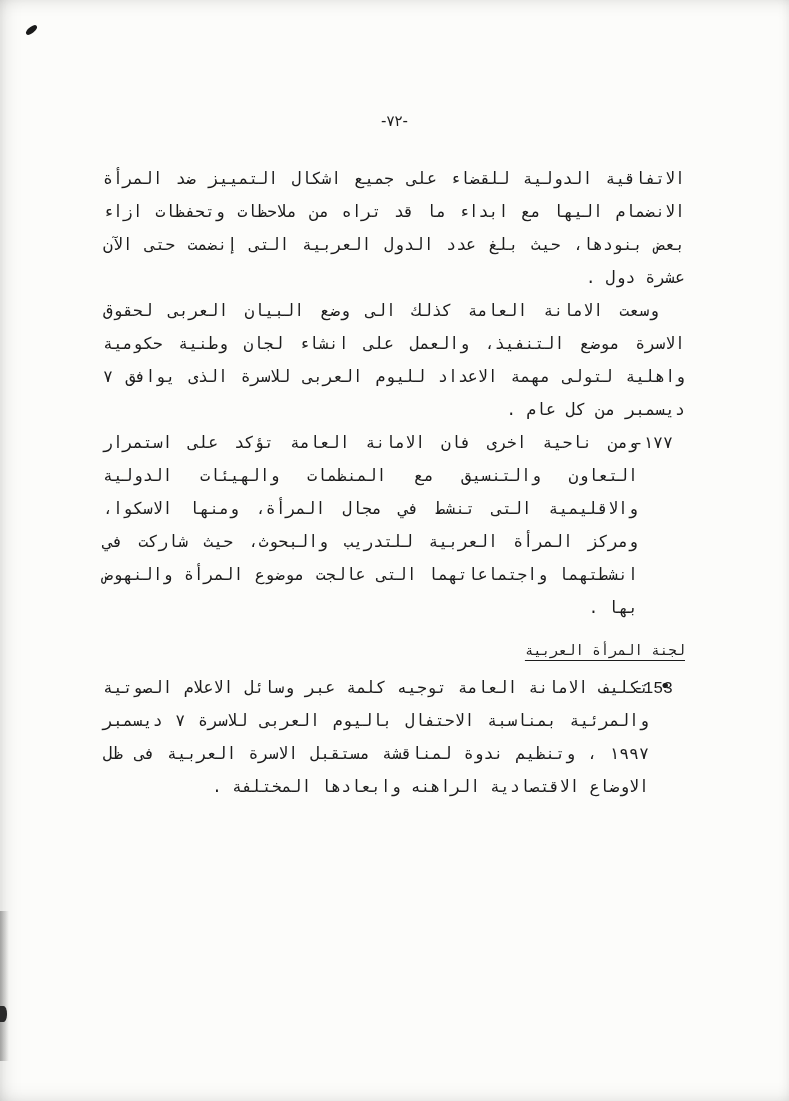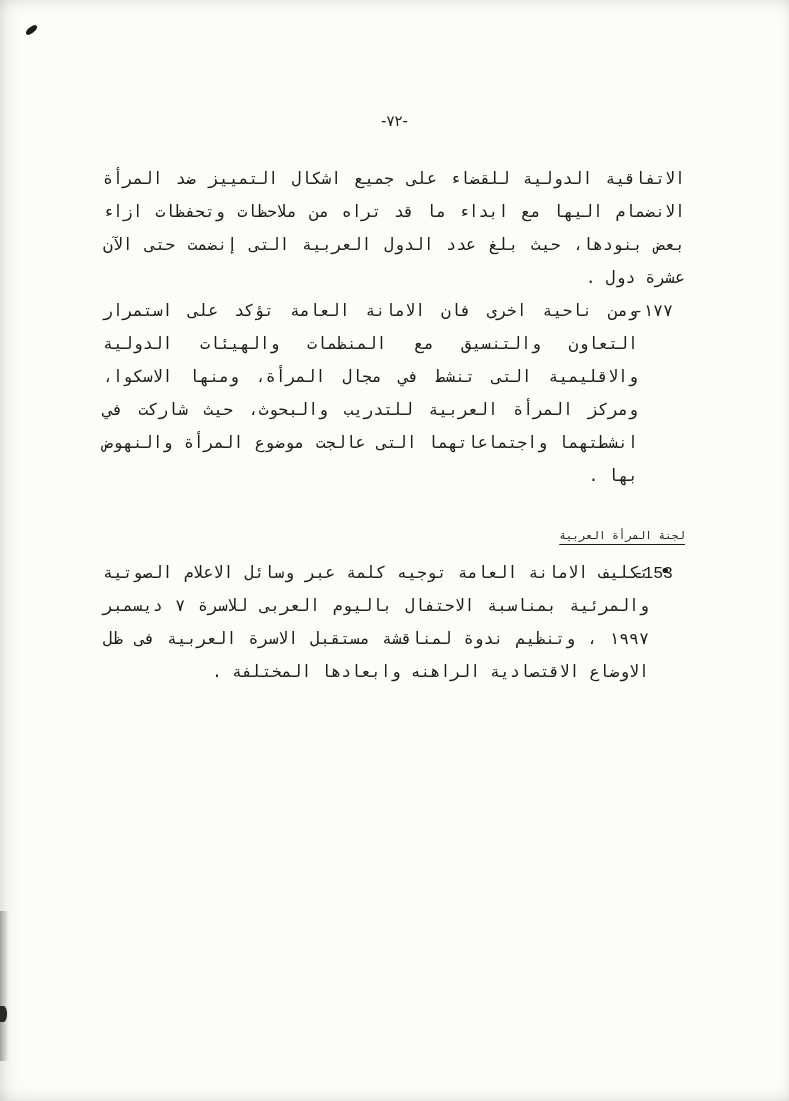--- a/index.html
+++ b/index.html
@@ -63,23 +63,23 @@
   .numbered{
     position:relative;
     padding-right:47px;
     margin:0;
   }
   .numbered .marker{
     position:absolute;right:12px;top:0;
     white-space:nowrap;
   }
   .section-heading{
-    font-size:11px;
+    font-size:14px;
     font-weight:400;
-    margin:27px 0 4px 0;
+    margin:10px 0 4px 0;
     width:-moz-fit-content;
     width:fit-content;
     text-decoration:underline;
     text-underline-offset:5px;
     text-decoration-thickness:1px;
   }
   .bullet{
     position:relative;
     padding-right:22px;
     margin:0 14px 0 0;
@@ -98,20 +98,21 @@
   <div class="smudge-left-bottom"></div>
   <div class="speck-top-left"></div>
   <div class="speck-left-edge"></div>
 
   <div class="page-number">-٧٢-</div>
 
   <div class="body-text">
 
     <p class="para">الاتفاقية الدولية للقضاء على جميع اشكال التمييز ضد المرأة الانضمام اليها مع ابداء ما قد تراه من ملاحظات وتحفظات ازاء بعض بنودها، حيث بلغ عدد الدول العربية التى إنضمت حتى الآن عشرة دول .</p>
 
+    <p class="para first-indent">وسعت الامانة العامة كذلك الى وضع البيان العربى لحقوق الاسرة موضع التنفيذ، والعمل على انشاء لجان وطنية حكومية واهلية لتولى مهمة الاعداد لليوم العربى للاسرة الذى يوافق ٧ ديسمبر من كل عام .</p>
 
     <div class="numbered">
       <span class="marker">١٧٧-</span>
       <span>ومن ناحية اخرى فان الامانة العامة تؤكد على استمرار التعاون والتنسيق مع المنظمات والهيئات الدولية والاقليمية التى تنشط في مجال المرأة، ومنها الاسكوا، ومركز المرأة العربية للتدريب والبحوث، حيث شاركت في انشطتهما واجتماعاتهما التى عالجت موضوع المرأة والنهوض بها .</span>
     </div>
 
     <h2 class="section-heading">لجنة المرأة العربية</h2>
 
     <div class="numbered">
       <span class="marker">153-</span>

